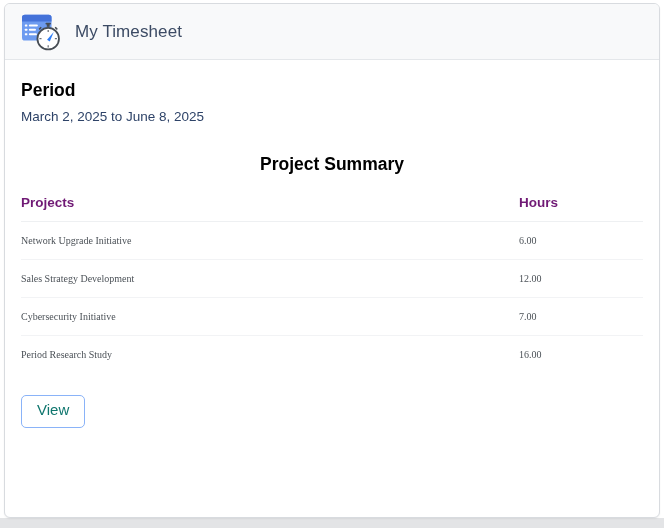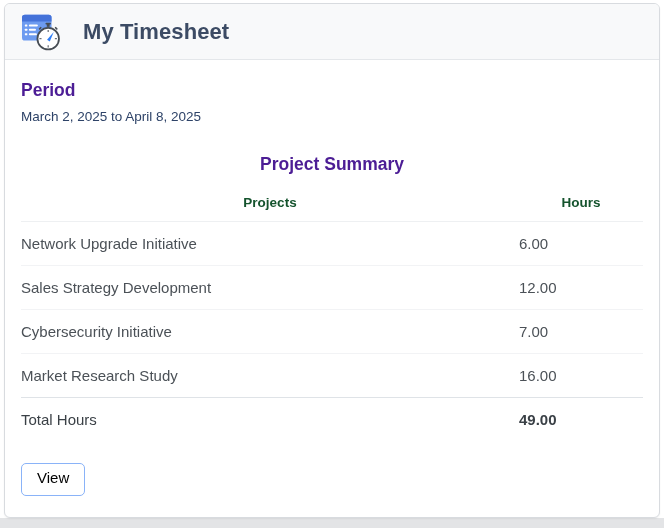--- a/index.html
+++ b/index.html
@@ -26,68 +26,69 @@
   .card-header {
     display: flex; align-items: center;
     background: #f8f9fa;
     border-bottom: 1px solid #e4e7ea;
     padding: 8px 16px;
     height: 56px;
     flex: 0 0 auto;
   }
   .ts-icon { width: 42px; height: 40px; display: inline-block; flex: 0 0 auto; }
   .card-title {
-    margin-left: 20px;
-    font-size: 22px; font-weight: 700;
+    margin-left: 12px;
+    font-size: 17px; font-weight: 400;
     color: #3c4b64;
     letter-spacing: .1px;
   }
   .card-body { padding: 20px 16px 16px 16px; flex: 1 1 auto; }
   .section-heading {
     font-size: 17.5px; font-weight: 600;
-    color: #4c1d95;
+    color: #000000;
   }
   .period-range {
     margin-top: 8px;
     font-size: 13.5px;
     color: #2e4368;
   }
   .summary-heading { margin-top: 30px; text-align: center; }
   table.summary-table {
     width: 100%;
     margin-top: 12px;
     border-collapse: collapse;
     table-layout: fixed;
   }
   .summary-table th {
-    text-align: center;
+    text-align: left;
     font-size: 13.5px; font-weight: 700;
-    color: #14532d;
+    color: #701a75;
     padding: 8px 0 11px 0;
     border-bottom: 1px solid #eef0f2;
   }
   .summary-table td {
-    font-size: 15px;
+    font-size: 10px;
     color: #4b5157;
     padding: 13px 0;
     border-bottom: 1px solid #f2f3f5;
+    font-family: Liberation Serif, serif;
   }
   .col-hours { width: 124px; }
   .summary-table tr.total-row td {
     border-top: 1px solid #dfe3e7;
     border-bottom: none;
     color: #3a4046;
   }
   .summary-table tr.last-data-row td { border-bottom: none; }
   .total-value { font-weight: 700; color: #16191d; }
   .view-button {
     margin-top: 22px;
     display: inline-block;
     background: #ffffff;
-    color: #000000;
+    color: #0f766e;
     border: 1px solid #8ab3f8;
     border-radius: 5px;
     padding: 5px 15px 7px 15px;
     font-size: 15px;
     font-family: "Liberation Sans", sans-serif;
     cursor: pointer;
     line-height: 1.25;
   }
 </style>
 </head>
@@ -127,21 +128,21 @@
 
           <path d="M27.3 29.2 L34.3 20.9 L30.2 31.1 Z" fill="#2e7df6"></path>
         </svg>
       </span>
       <span class="card-title">My Timesheet</span>
     </div>
 
     <div class="card-body">
 
       <div class="section-heading">Period</div>
-      <div class="period-range">March 2, 2025 to April 8, 2025</div>
+      <div class="period-range">March 2, 2025 to June 8, 2025</div>
 
       <div class="section-heading summary-heading">Project Summary</div>
 
       <table class="summary-table">
         <thead>
           <tr>
             <th>Projects</th>
             <th class="col-hours">Hours</th>
           </tr>
         </thead>
@@ -152,26 +153,22 @@
           </tr>
           <tr>
             <td>Sales Strategy Development</td>
             <td>12.00</td>
           </tr>
           <tr>
             <td>Cybersecurity Initiative</td>
             <td>7.00</td>
           </tr>
           <tr class="last-data-row">
-            <td>Market Research Study</td>
+            <td>Period Research Study</td>
             <td>16.00</td>
-          </tr>
-          <tr class="total-row">
-            <td>Total Hours</td>
-            <td class="total-value">49.00</td>
           </tr>
         </tbody>
       </table>
 
       <button class="view-button">View</button>
 
     </div>
   </div>
 </div>
 

